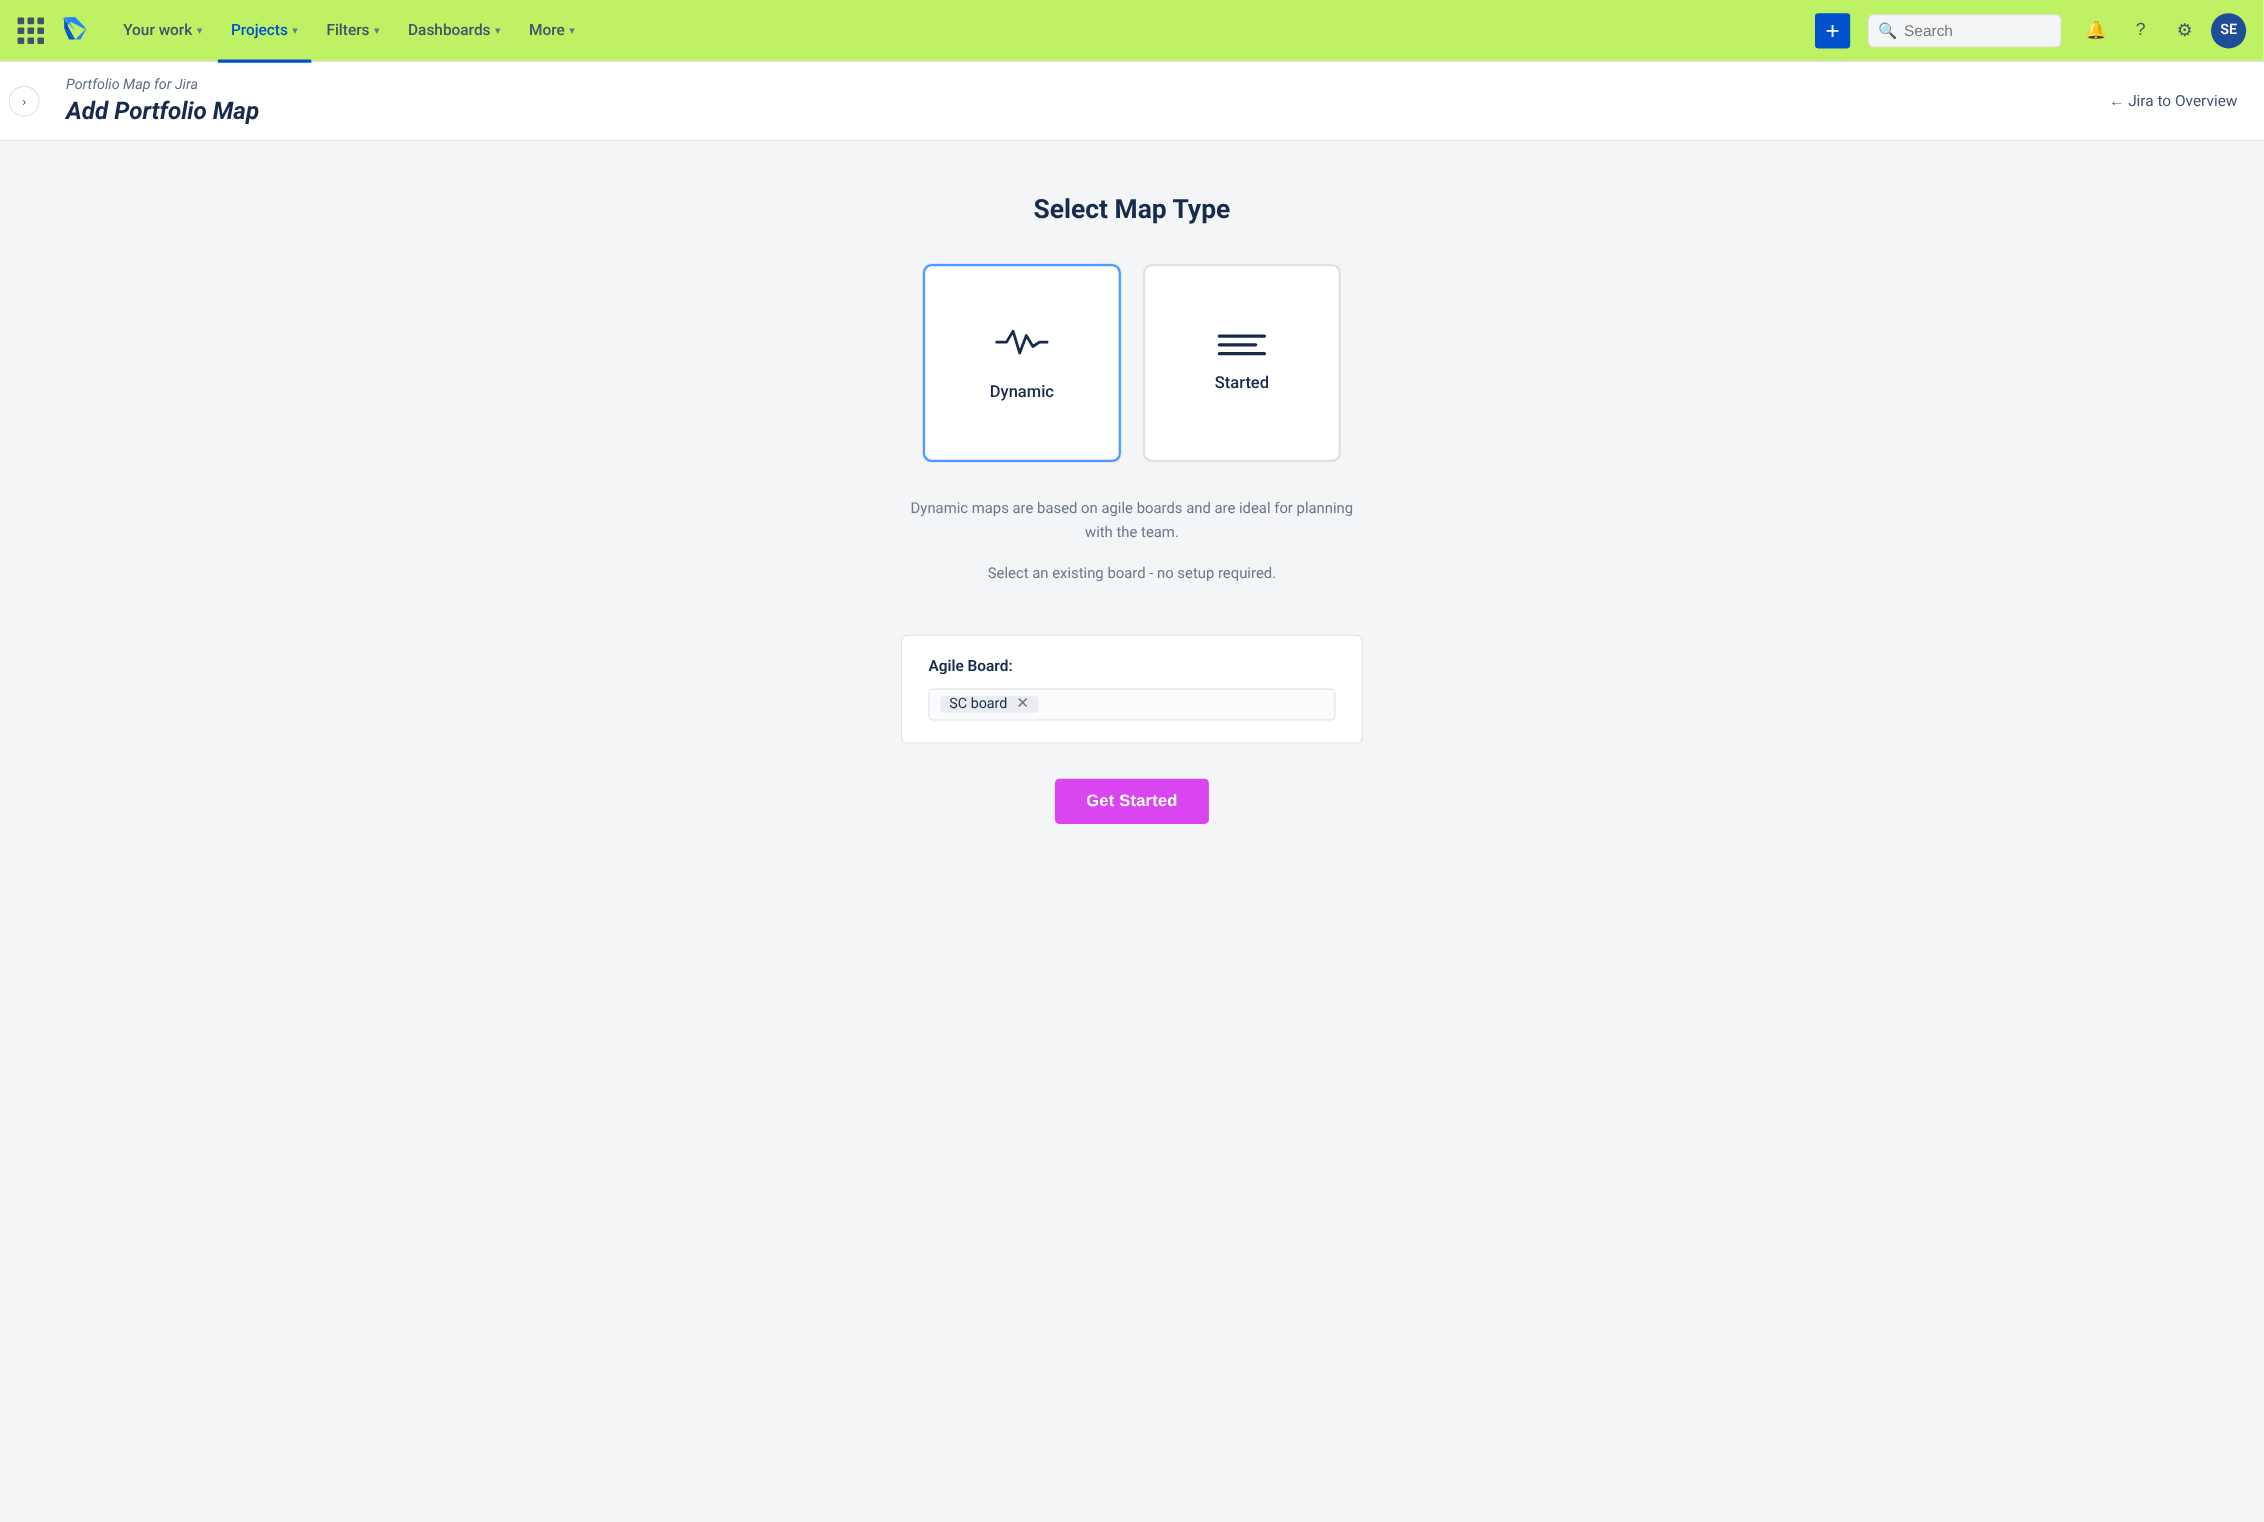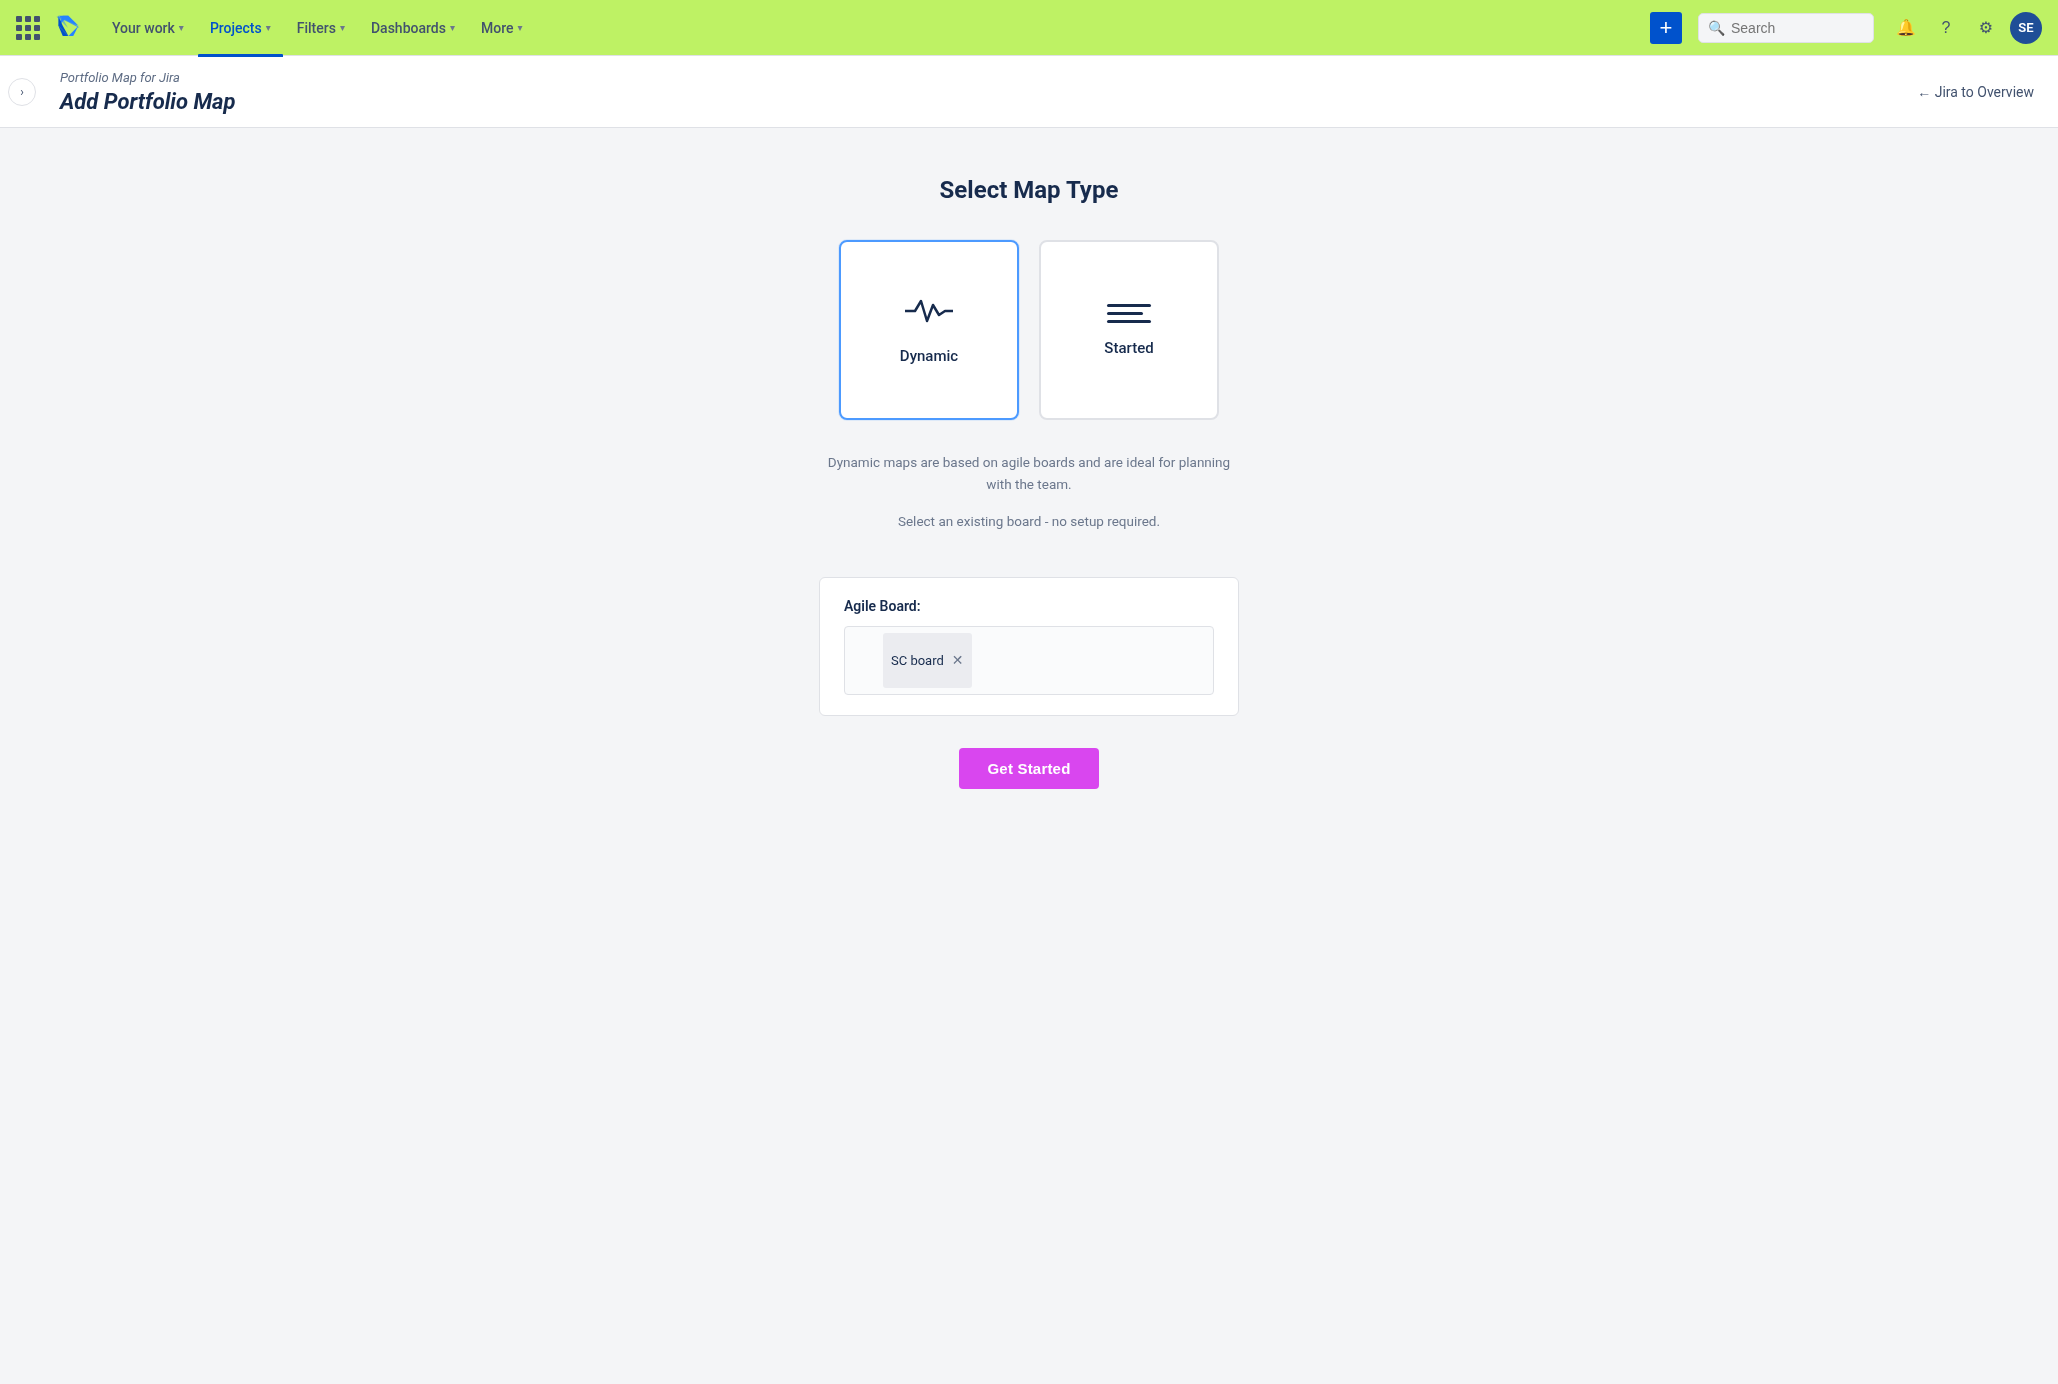--- a/index.html
+++ b/index.html
@@ -269,27 +269,26 @@
       align-items: center;
       border: 1px solid #dfe1e6;
       border-radius: 4px;
       padding: 6px 10px;
       gap: 8px;
       background: #fafbfc;
     }
     .board-tag {
       background: #ebecf0;
       border-radius: 3px;
-      padding: 20px 8px;
+      padding: 0 8px;
       font-size: 13px;
       color: #172b4d;
       display: flex;
       align-items: center;
       gap: 4px;
-      margin-left: 28px;
     }
     .board-tag-remove {
       cursor: pointer;
       color: #6b778c;
       font-size: 14px;
       line-height: 1;
       margin-left: 4px;
     }
 
     

